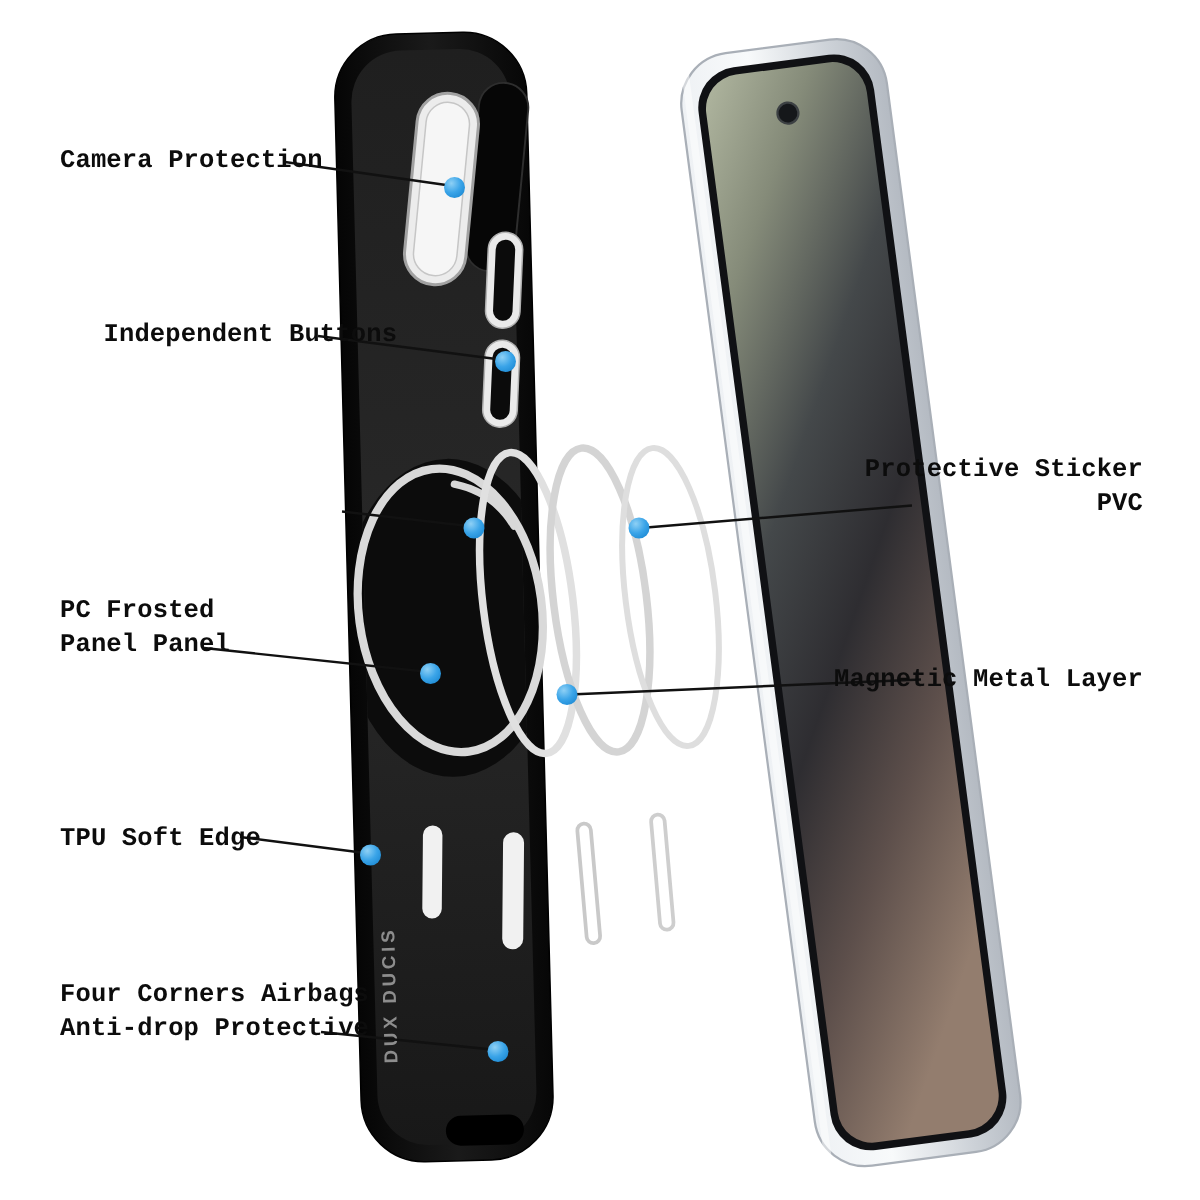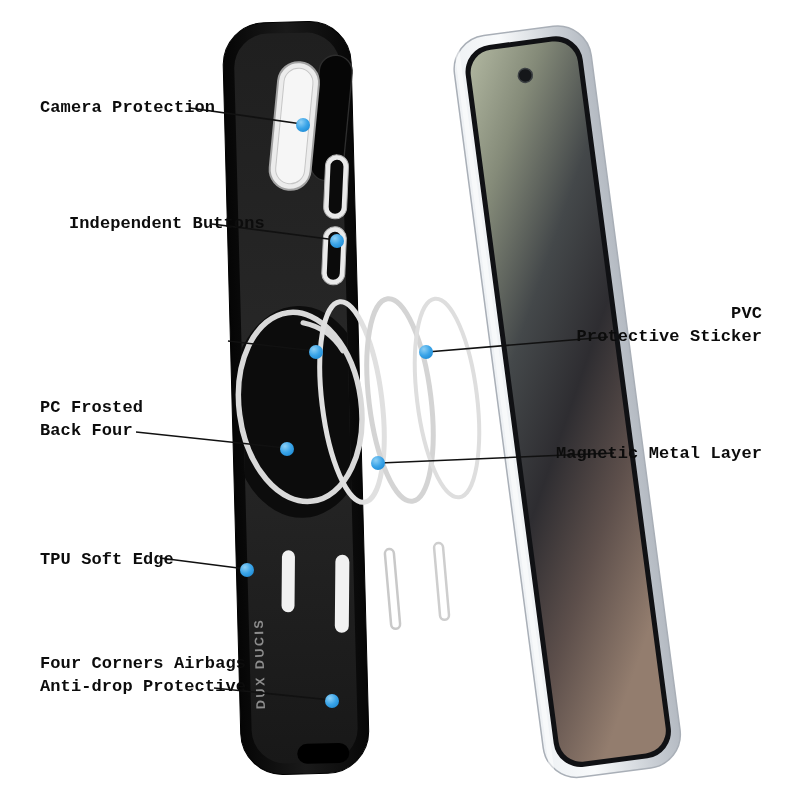--- a/index.html
+++ b/index.html
@@ -148,34 +148,34 @@
     <span>Camera Protection</span>
   </div>
 
   <div class="label" style="left:24px;top:212px;margin-left:45px;">
     <span>Independent Buttons</span>
   </div>
 
 
   <div class="label" style="left:40px;top:396px;">
     <span>PC Frosted</span>
-    <span>Back Four</span>
+    <span>Panel Panel</span>
   </div>
 
   <div class="label" style="left:40px;top:548px;">
     <span>TPU Soft Edge</span>
   </div>
 
   <div class="label" style="left:40px;top:652px;text-align:right;">
     <span>Four Corners Airbags</span>
     <span>Anti-drop Protective</span>
   </div>
 
   <div class="label right" style="right:38px;top:302px;">
+    <span>Protective Sticker</span>
     <span>PVC</span>
-    <span>Protective Sticker</span>
   </div>
 
   <div class="label right" style="right:38px;top:442px;">
     <span>Magnetic Metal Layer</span>
   </div>
 
 </div>
 
 </body></html>

